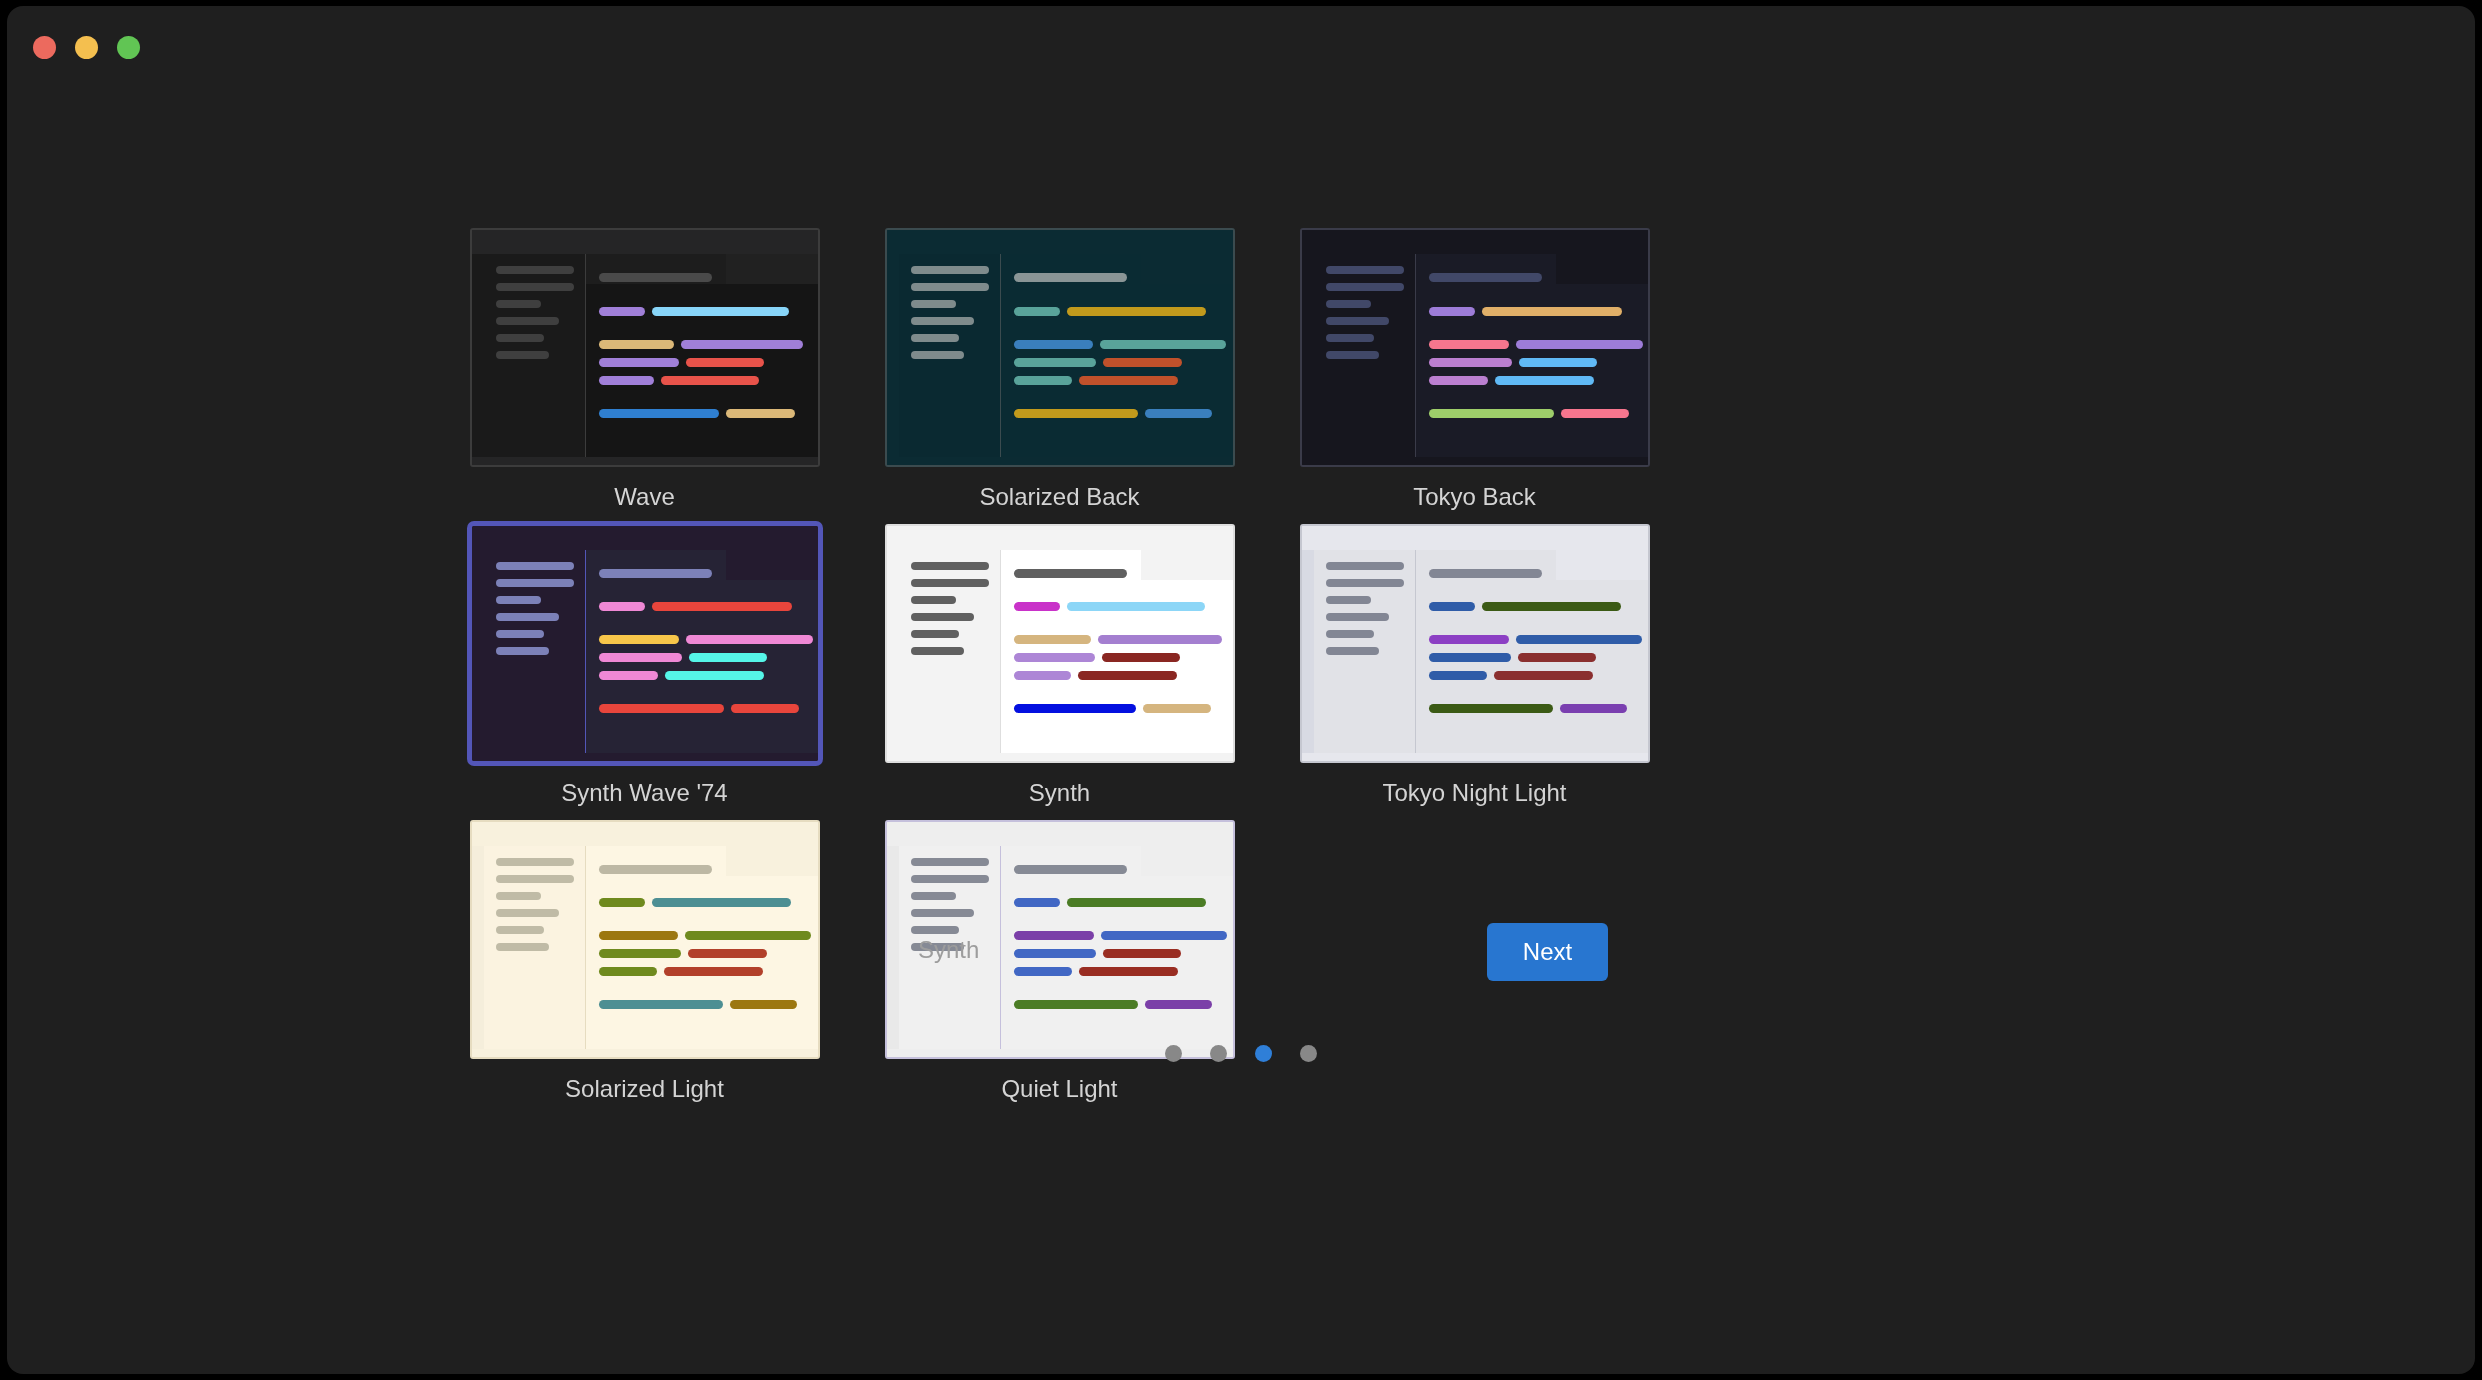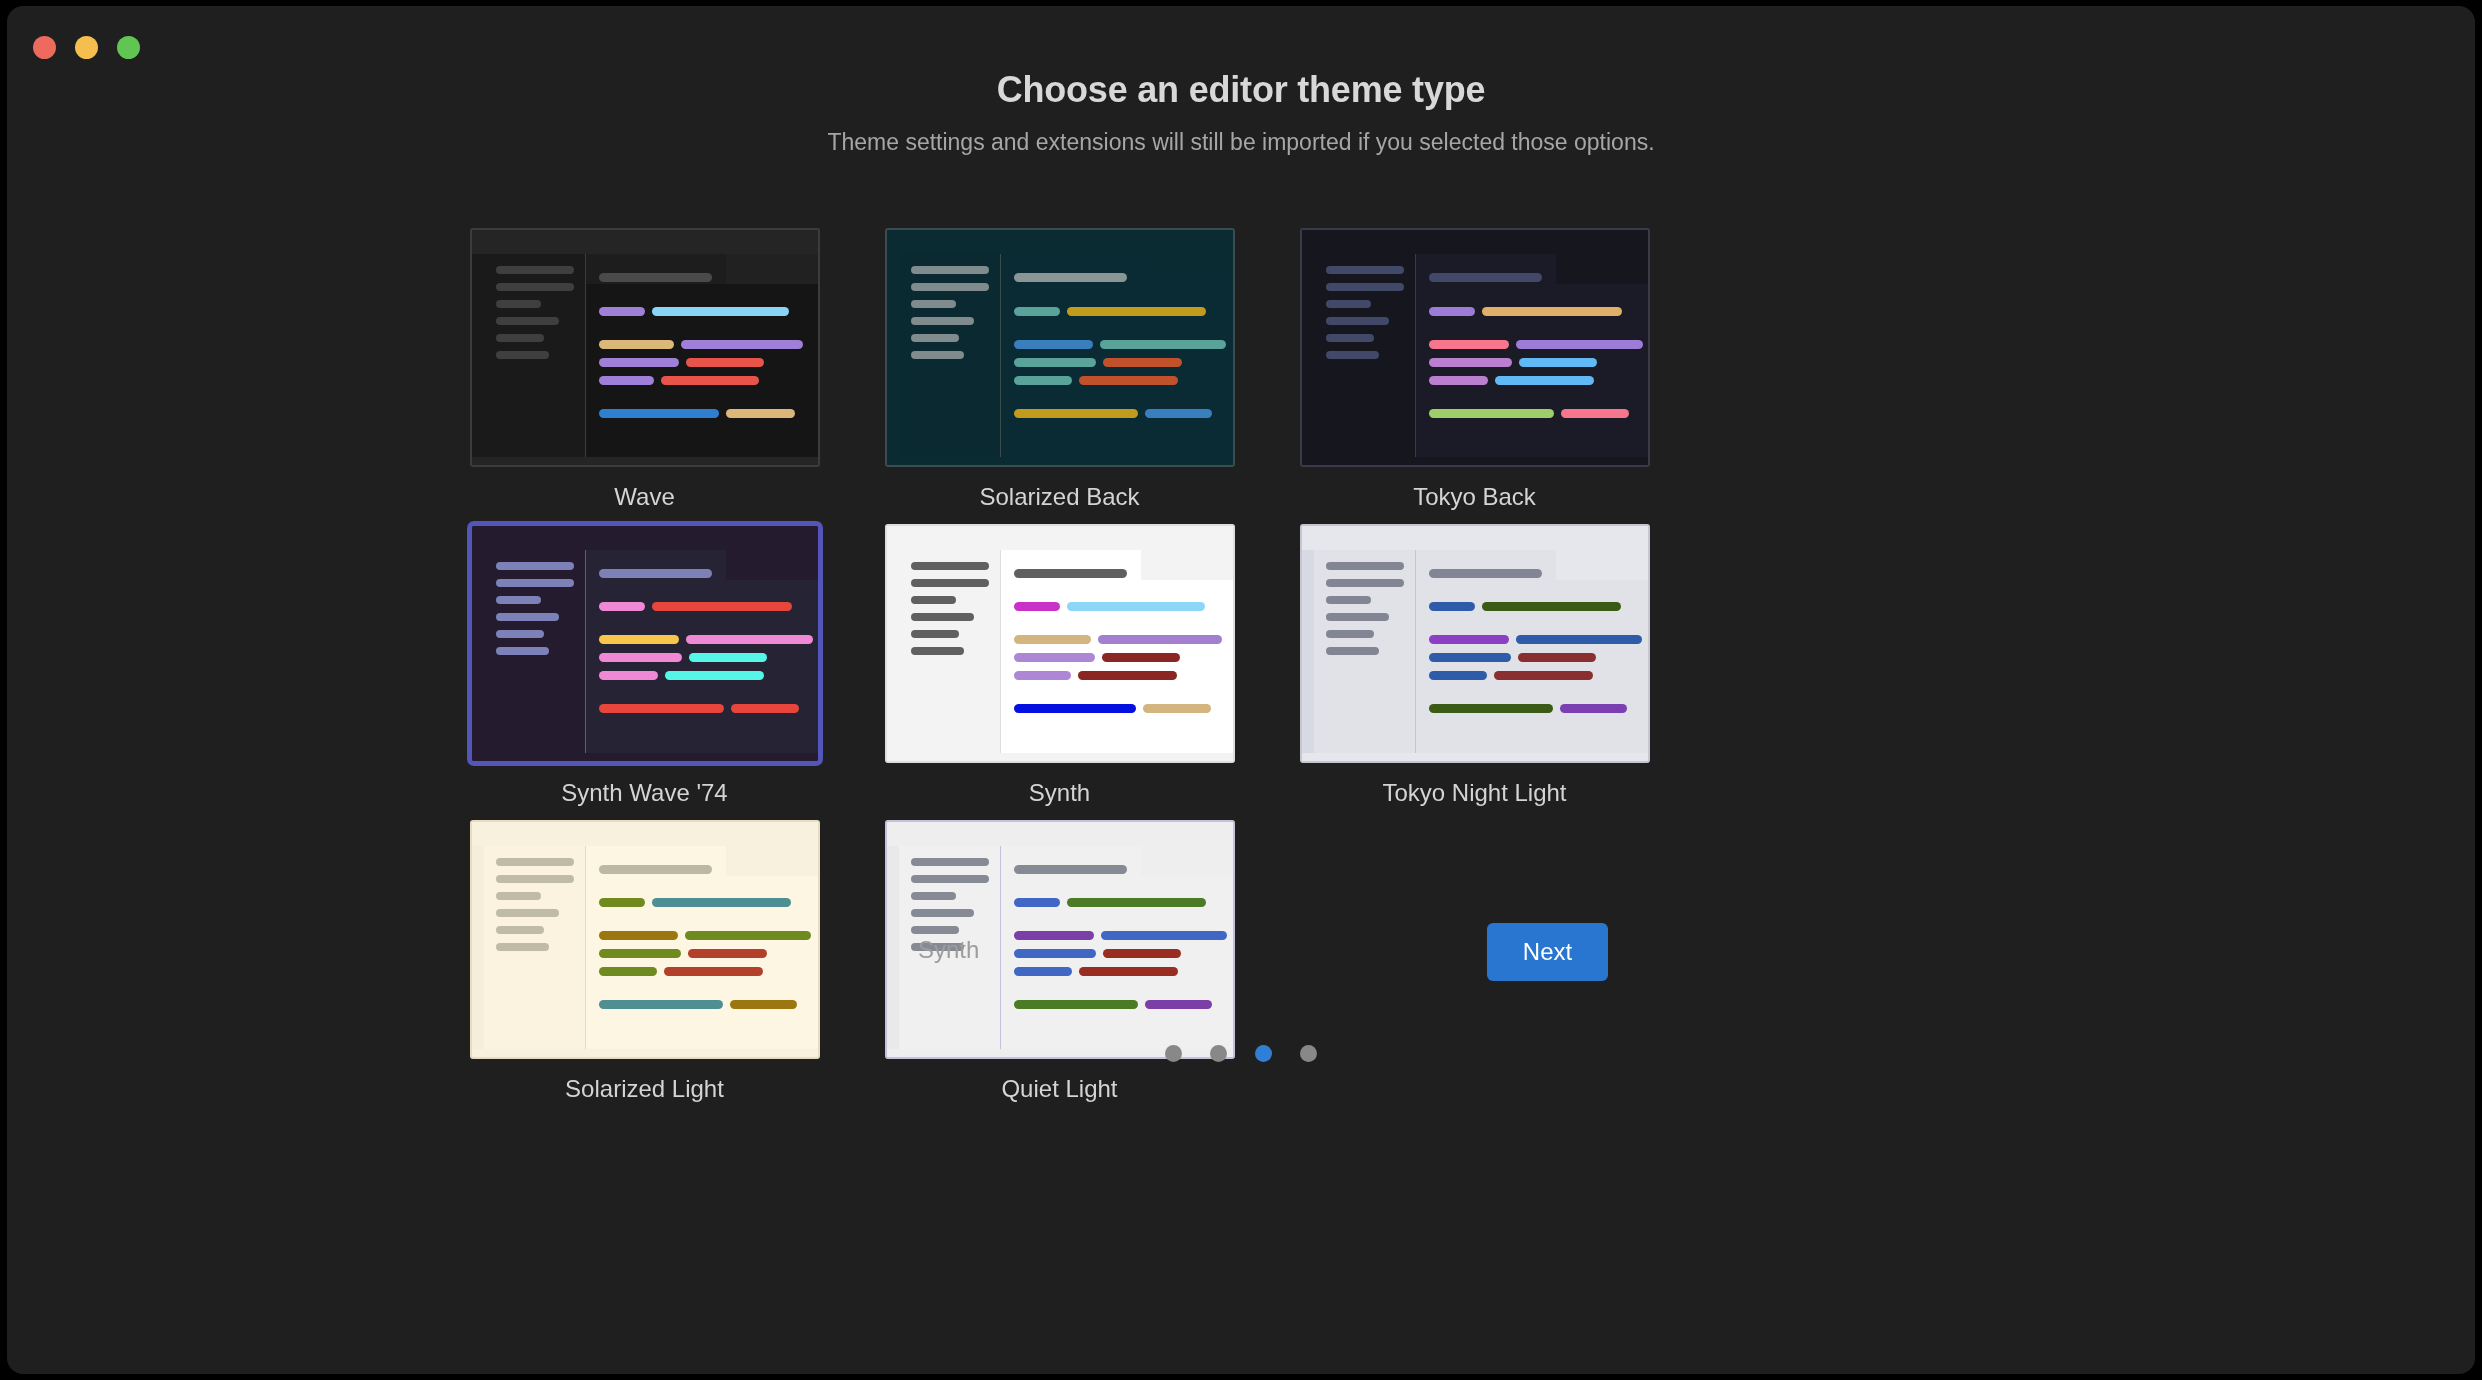--- a/index.html
+++ b/index.html
@@ -235,22 +235,20 @@
 <div class="window">
 
   <div class="titlebar">
     <div class="traffic">
       <div class="light red"></div>
       <div class="light yellow"></div>
       <div class="light green"></div>
     </div>
   </div>
 
-  <div class="page-title">Choose an editor theme type</div>
-  <div class="page-subtitle">Theme settings and extensions will still be imported if you selected those options.</div>
 
   <div class="theme-grid" id="theme-grid">
       <div class="theme-cell">
         <div class="theme-card" style="border-color: rgb(60, 60, 60); background: rgb(37, 37, 38);">
           <div class="card-inner">
             <div class="chrome-top" style="background: rgb(37, 37, 38);"></div>
             <div class="card-body">
               <div class="activity-bar" style="background: rgb(26, 26, 26);"></div>
               <div class="sidebar" style="background: rgb(26, 26, 26); border-right: 1px solid rgb(60, 60, 60);">
                 <div class="sb-bar" style="width: 78px; background: rgb(63, 63, 63);"></div>

